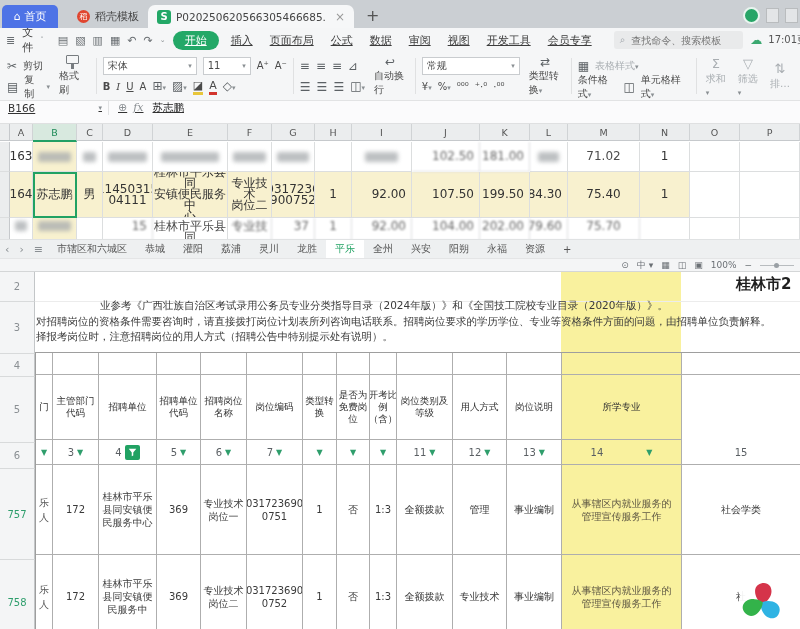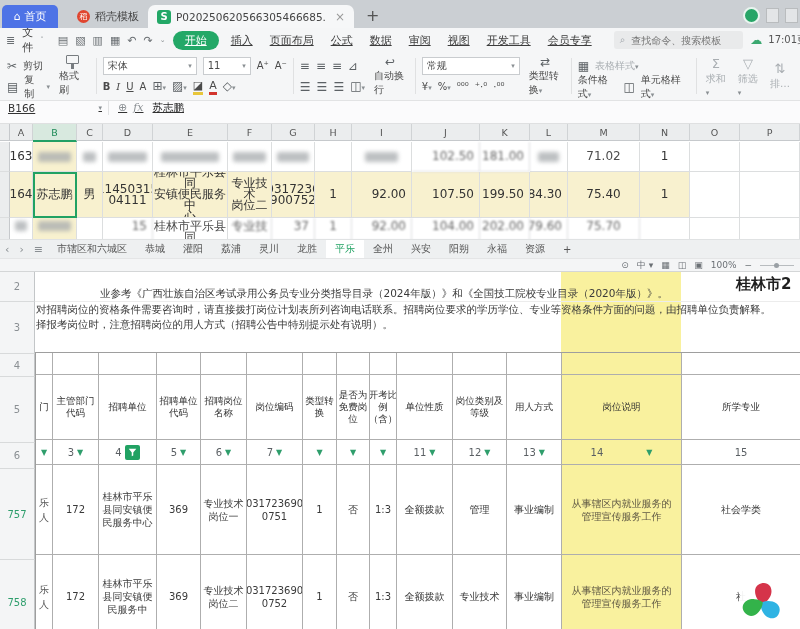--- a/index.html
+++ b/index.html
@@ -83,21 +83,21 @@
   .slid:after{content:"";position:absolute;left:14px;top:-2px;width:5px;height:5px;border-radius:50%;background:#9aa0a5;}
   
   .bottomwin{position:relative;height:366px;background:#fff;overflow:hidden;}
   .yband{position:absolute;left:561px;top:0;width:120px;height:100%;background:#f9f19e;}
   .row2line{position:absolute;left:35px;top:29px;right:0;height:1px;background:#ececec;}
   .bgut{position:absolute;left:0;top:0;width:35px;}
   .bgc{border-right:1px solid #c3c6c8;border-bottom:1px solid #d8dadb;background:#f4f5f6;
        display:flex;align-items:center;justify-content:center;font-size:10px;color:#8a8f93;}
   .bgc.flt{color:#2e9e6c;}
   .btitle{position:absolute;left:736px;top:3px;font-size:15px;font-weight:bold;color:#1f1f1f;white-space:nowrap;}
-  .notes{position:absolute;left:36px;top:14px;width:764px;font-size:10.5px;color:#3a3a3a;line-height:15.5px;white-space:nowrap;overflow:hidden;}
+  .notes{position:absolute;left:36px;top:26px;width:764px;font-size:10.5px;color:#3a3a3a;line-height:15.5px;white-space:nowrap;overflow:hidden;}
   .n1{padding-left:64px;}
   .tbl{position:absolute;left:35px;top:80px;width:765px;border-top:1px solid #9e9e9e;border-left:1px solid #9e9e9e;}
   .b-row{display:grid;grid-template-columns:17px 46px 58px 44px 46px 56px 34px 33px 27px 56px 54px 55px 120px 119px;}
   .bc{border-right:1px solid #aeaeae;border-bottom:1px solid #aeaeae;font-size:10px;color:#3a3a3a;display:flex;
       flex-direction:column;align-items:center;justify-content:center;text-align:center;line-height:13px;overflow:hidden;}
   .r4{height:22px;} .r5{height:65px;} .r6{height:25px;} .r757{height:90px;} .r758{height:84px;}
   .hcell{font-size:9.5px;line-height:12px;color:#2f2f2f;padding:0 1px;}
   .fcell{flex-direction:row;gap:3px;color:#5a5f63;}
   .farr{color:#2f9e6c;font-size:8px;}
   .factive{width:15px;height:15px;background:#21a263;border-radius:2px;display:flex;align-items:center;justify-content:center;flex:none;}
@@ -478,21 +478,20 @@
       <div class="b-row r5">
         <div class="bc hcell">门</div>
         <div class="bc hcell">主管部门代码</div>
         <div class="bc hcell">招聘单位</div>
         <div class="bc hcell">招聘单位代码</div>
         <div class="bc hcell">招聘岗位名称</div>
         <div class="bc hcell">岗位编码</div>
         <div class="bc hcell">类型转换</div>
         <div class="bc hcell">是否为免费岗位</div>
         <div class="bc hcell">开考比例（含）</div>
-        <div class="bc hcell">单位性质</div>
         <div class="bc hcell">岗位类别及等级</div>
         <div class="bc hcell">用人方式</div>
         <div class="bc hcell">岗位说明</div>
         <div class="bc hcell">所学专业</div>
       </div>
       <div class="b-row r6">
         <div class="bc fcell">
             <span class="farr">▼</span>
           </div>
         <div class="bc fcell">

